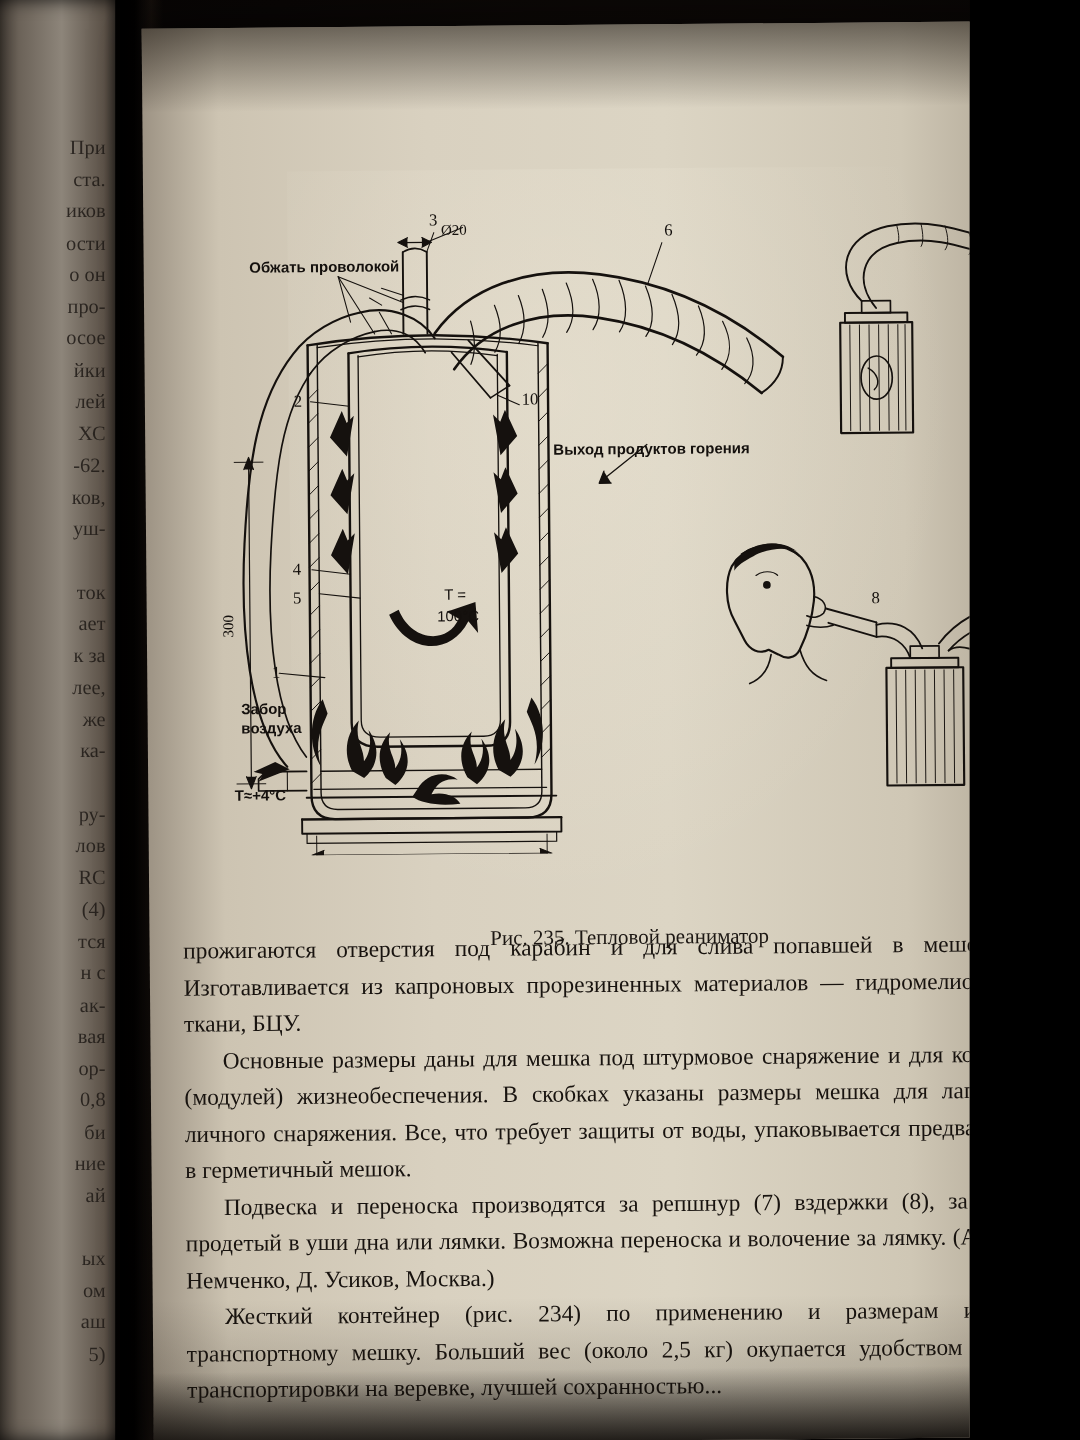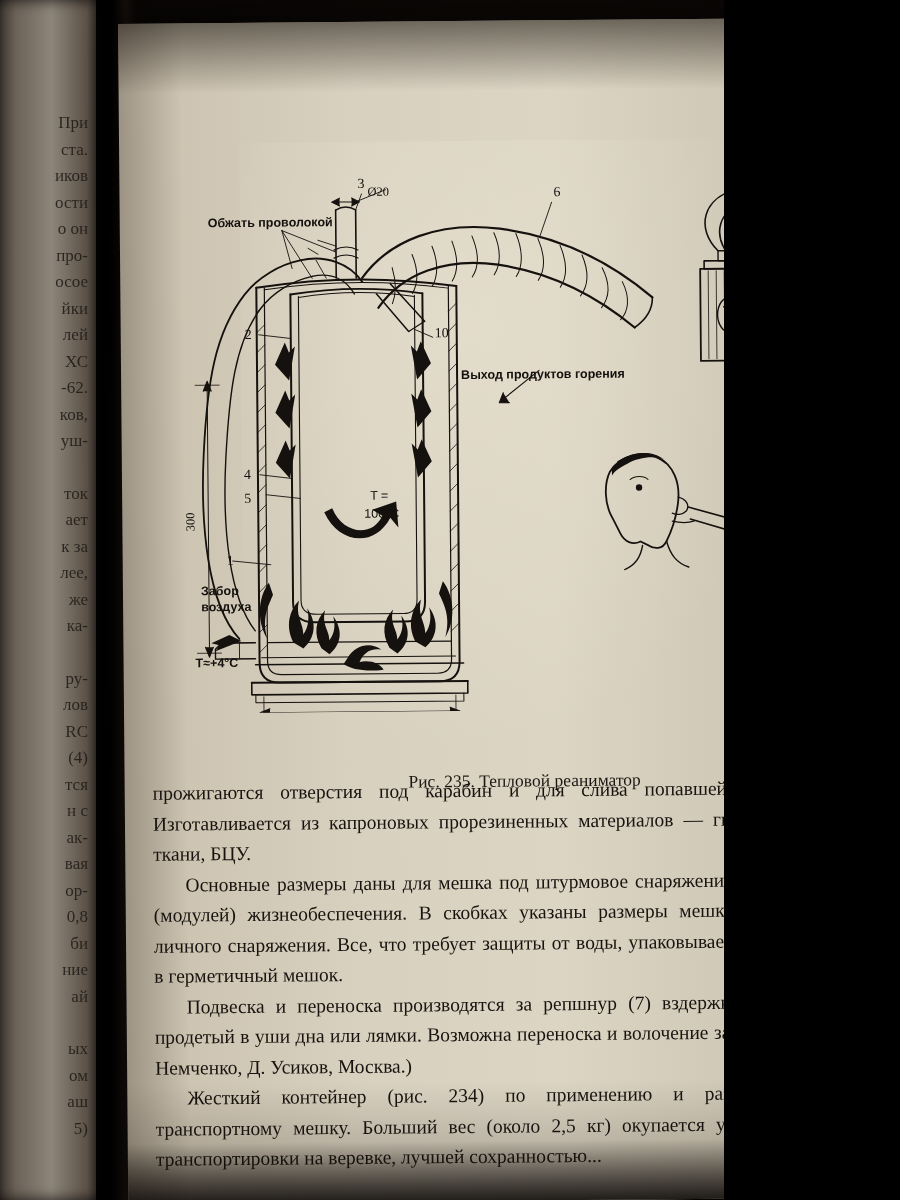--- a/index.html
+++ b/index.html
@@ -9,21 +9,21 @@
   }
   body {
     width: 900px;
     height: 1200px;
     overflow: hidden;
     font-family: "Liberation Serif", serif;
   }
 
   #page {
     position: relative;
-    width: 724px;
+    width: 808px;
     height: 1200px;
     background: #0a0705;
     overflow: hidden;
   }
 
   
   .dark-bg {
     position: absolute;
     left: 0; top: 0; width: 900px; height: 1200px;
     background:

